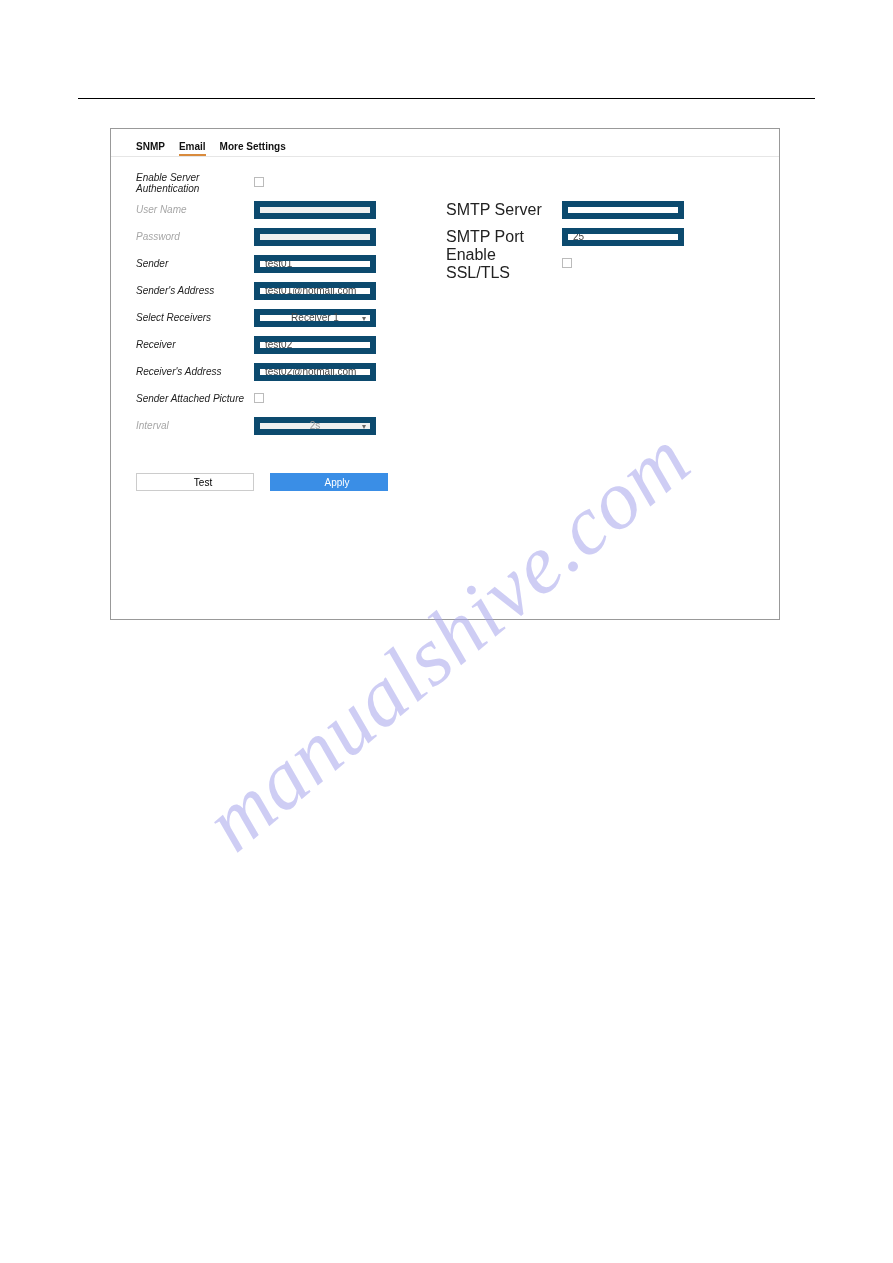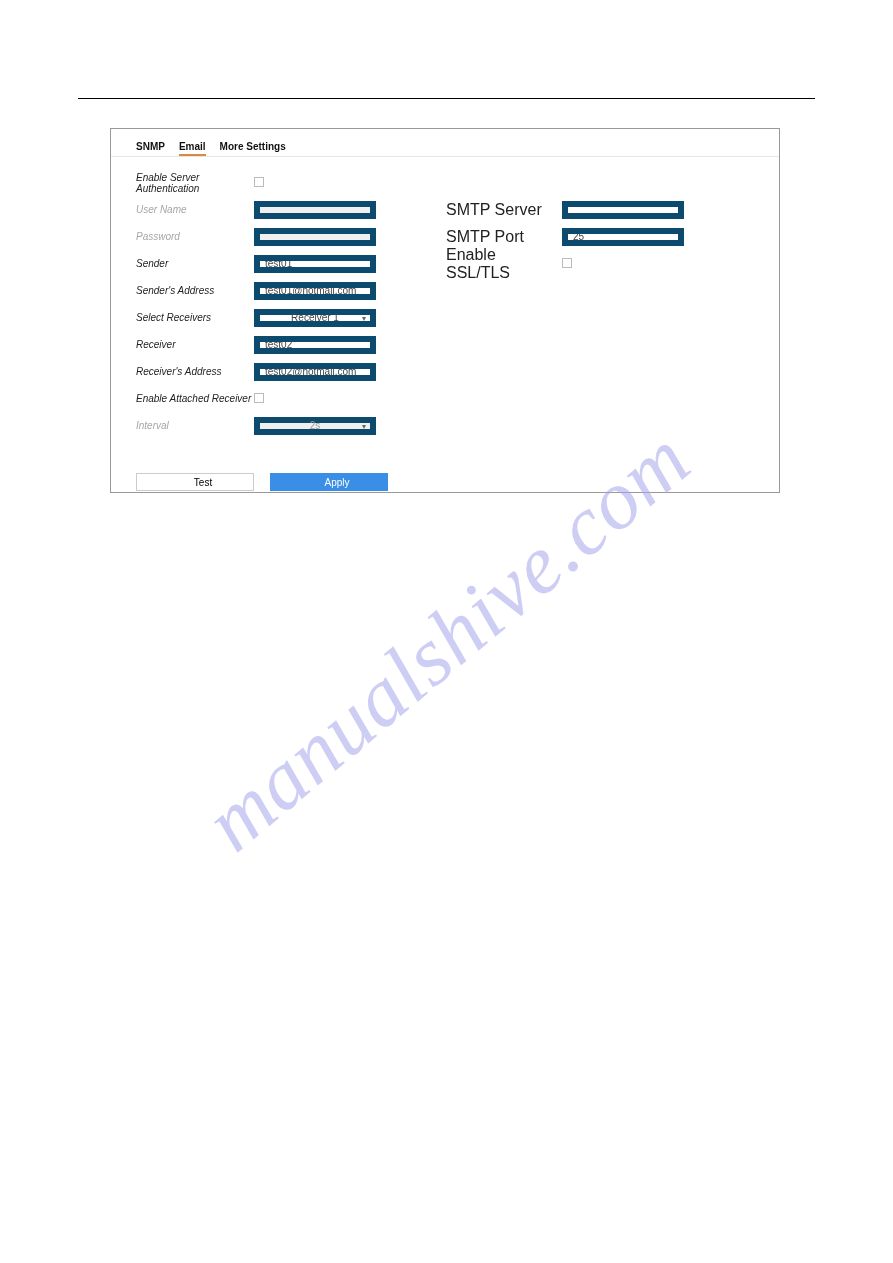--- a/index.html
+++ b/index.html
@@ -18,21 +18,21 @@
     left: 78px;
     right: 78px;
     height: 1px;
     background: #000;
   }
   .panel {
     position: absolute;
     left: 110px;
     top: 128px;
     width: 670px;
-    height: 365px;
+    height: 492px;
     border: 1px solid #999;
     background: #fff;
   }
   .tabs {
     display: flex;
     padding: 12px 0 0 25px;
     font-size: 10px;
     font-weight: bold;
     color: #111;
     border-bottom: 1px solid #e6e6e6;
@@ -201,21 +201,21 @@
         <div class="label">Receiver</div>
         <div class="ctrl"><input class="text" value="test02" style=""></div>
       </div>
 
       <div class="row">
         <div class="label">Receiver's Address</div>
         <div class="ctrl"><input class="text" value="test02@hotmail.com" style=""></div>
       </div>
 
       <div class="row">
-        <div class="label">Enable Attached Receiver</div>
+        <div class="label">Sender Attached Picture</div>
         <div class="ctrl"><span class="chk"></span></div>
       </div>
 
       <div class="row">
         <div class="label disabled">Interval</div>
         <div class="ctrl">
           <div class="select-disabled">
             <span>2s</span>
             <span class="chev">▾</span>
           </div>

